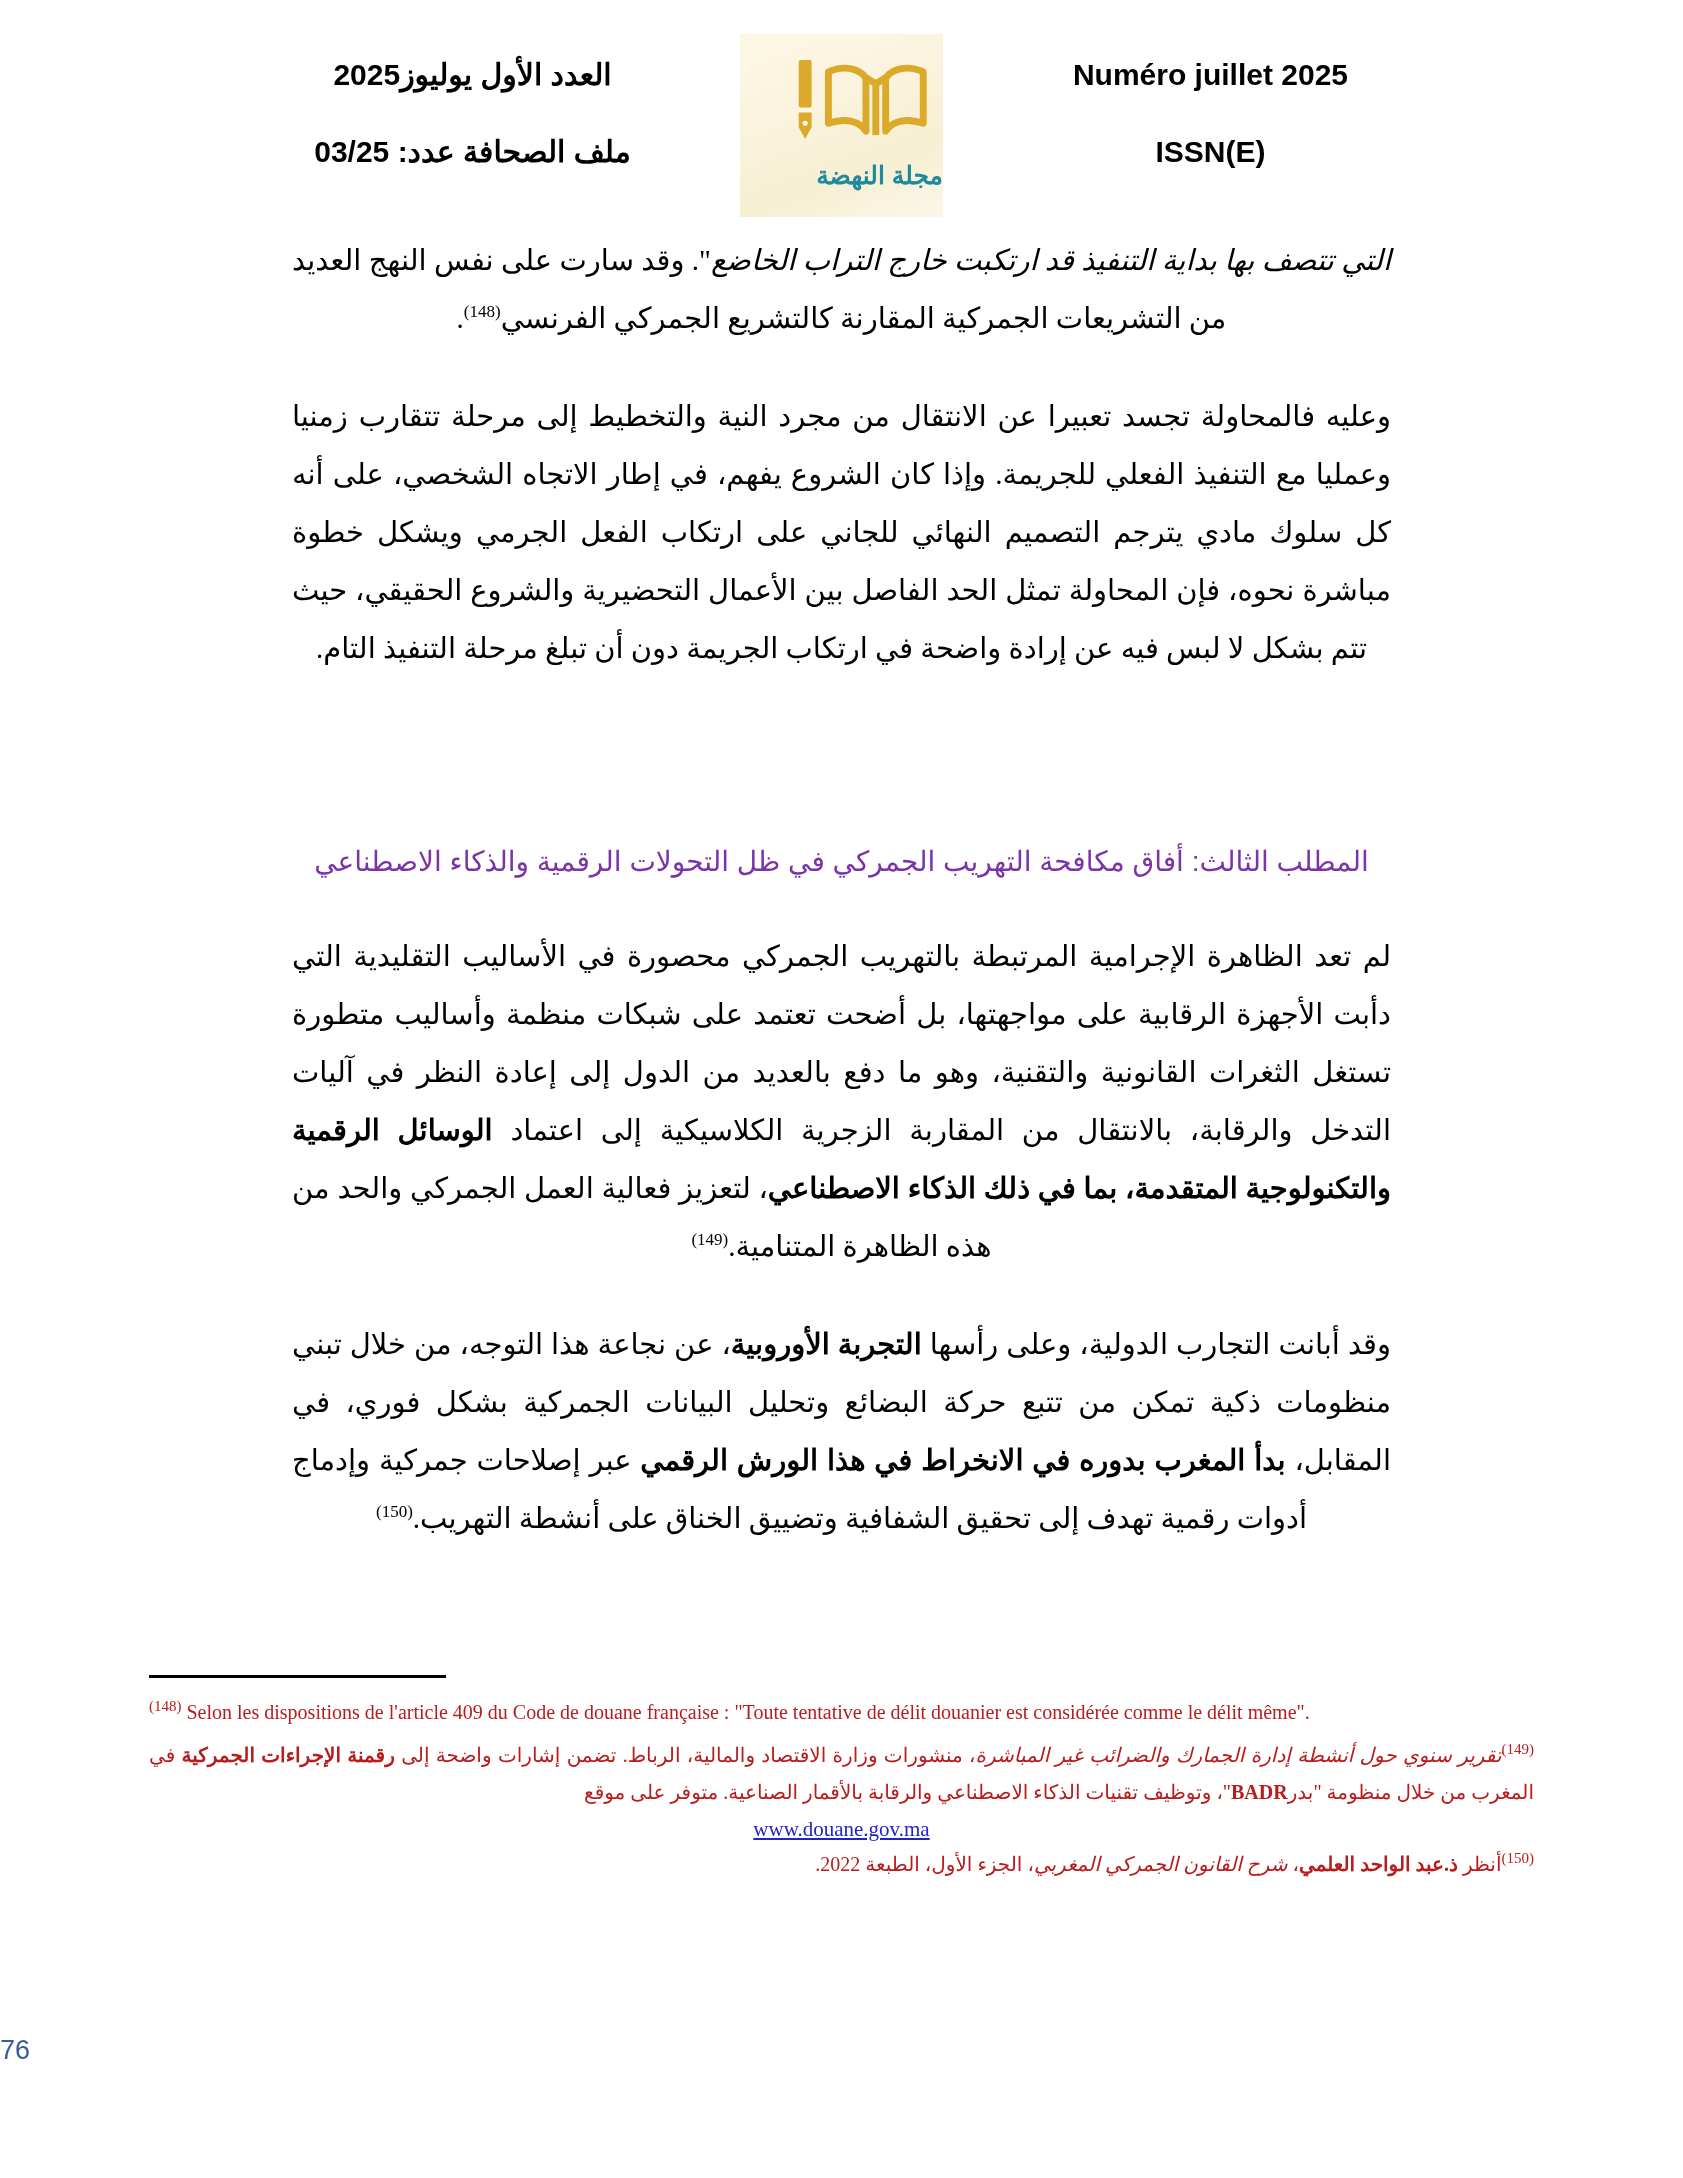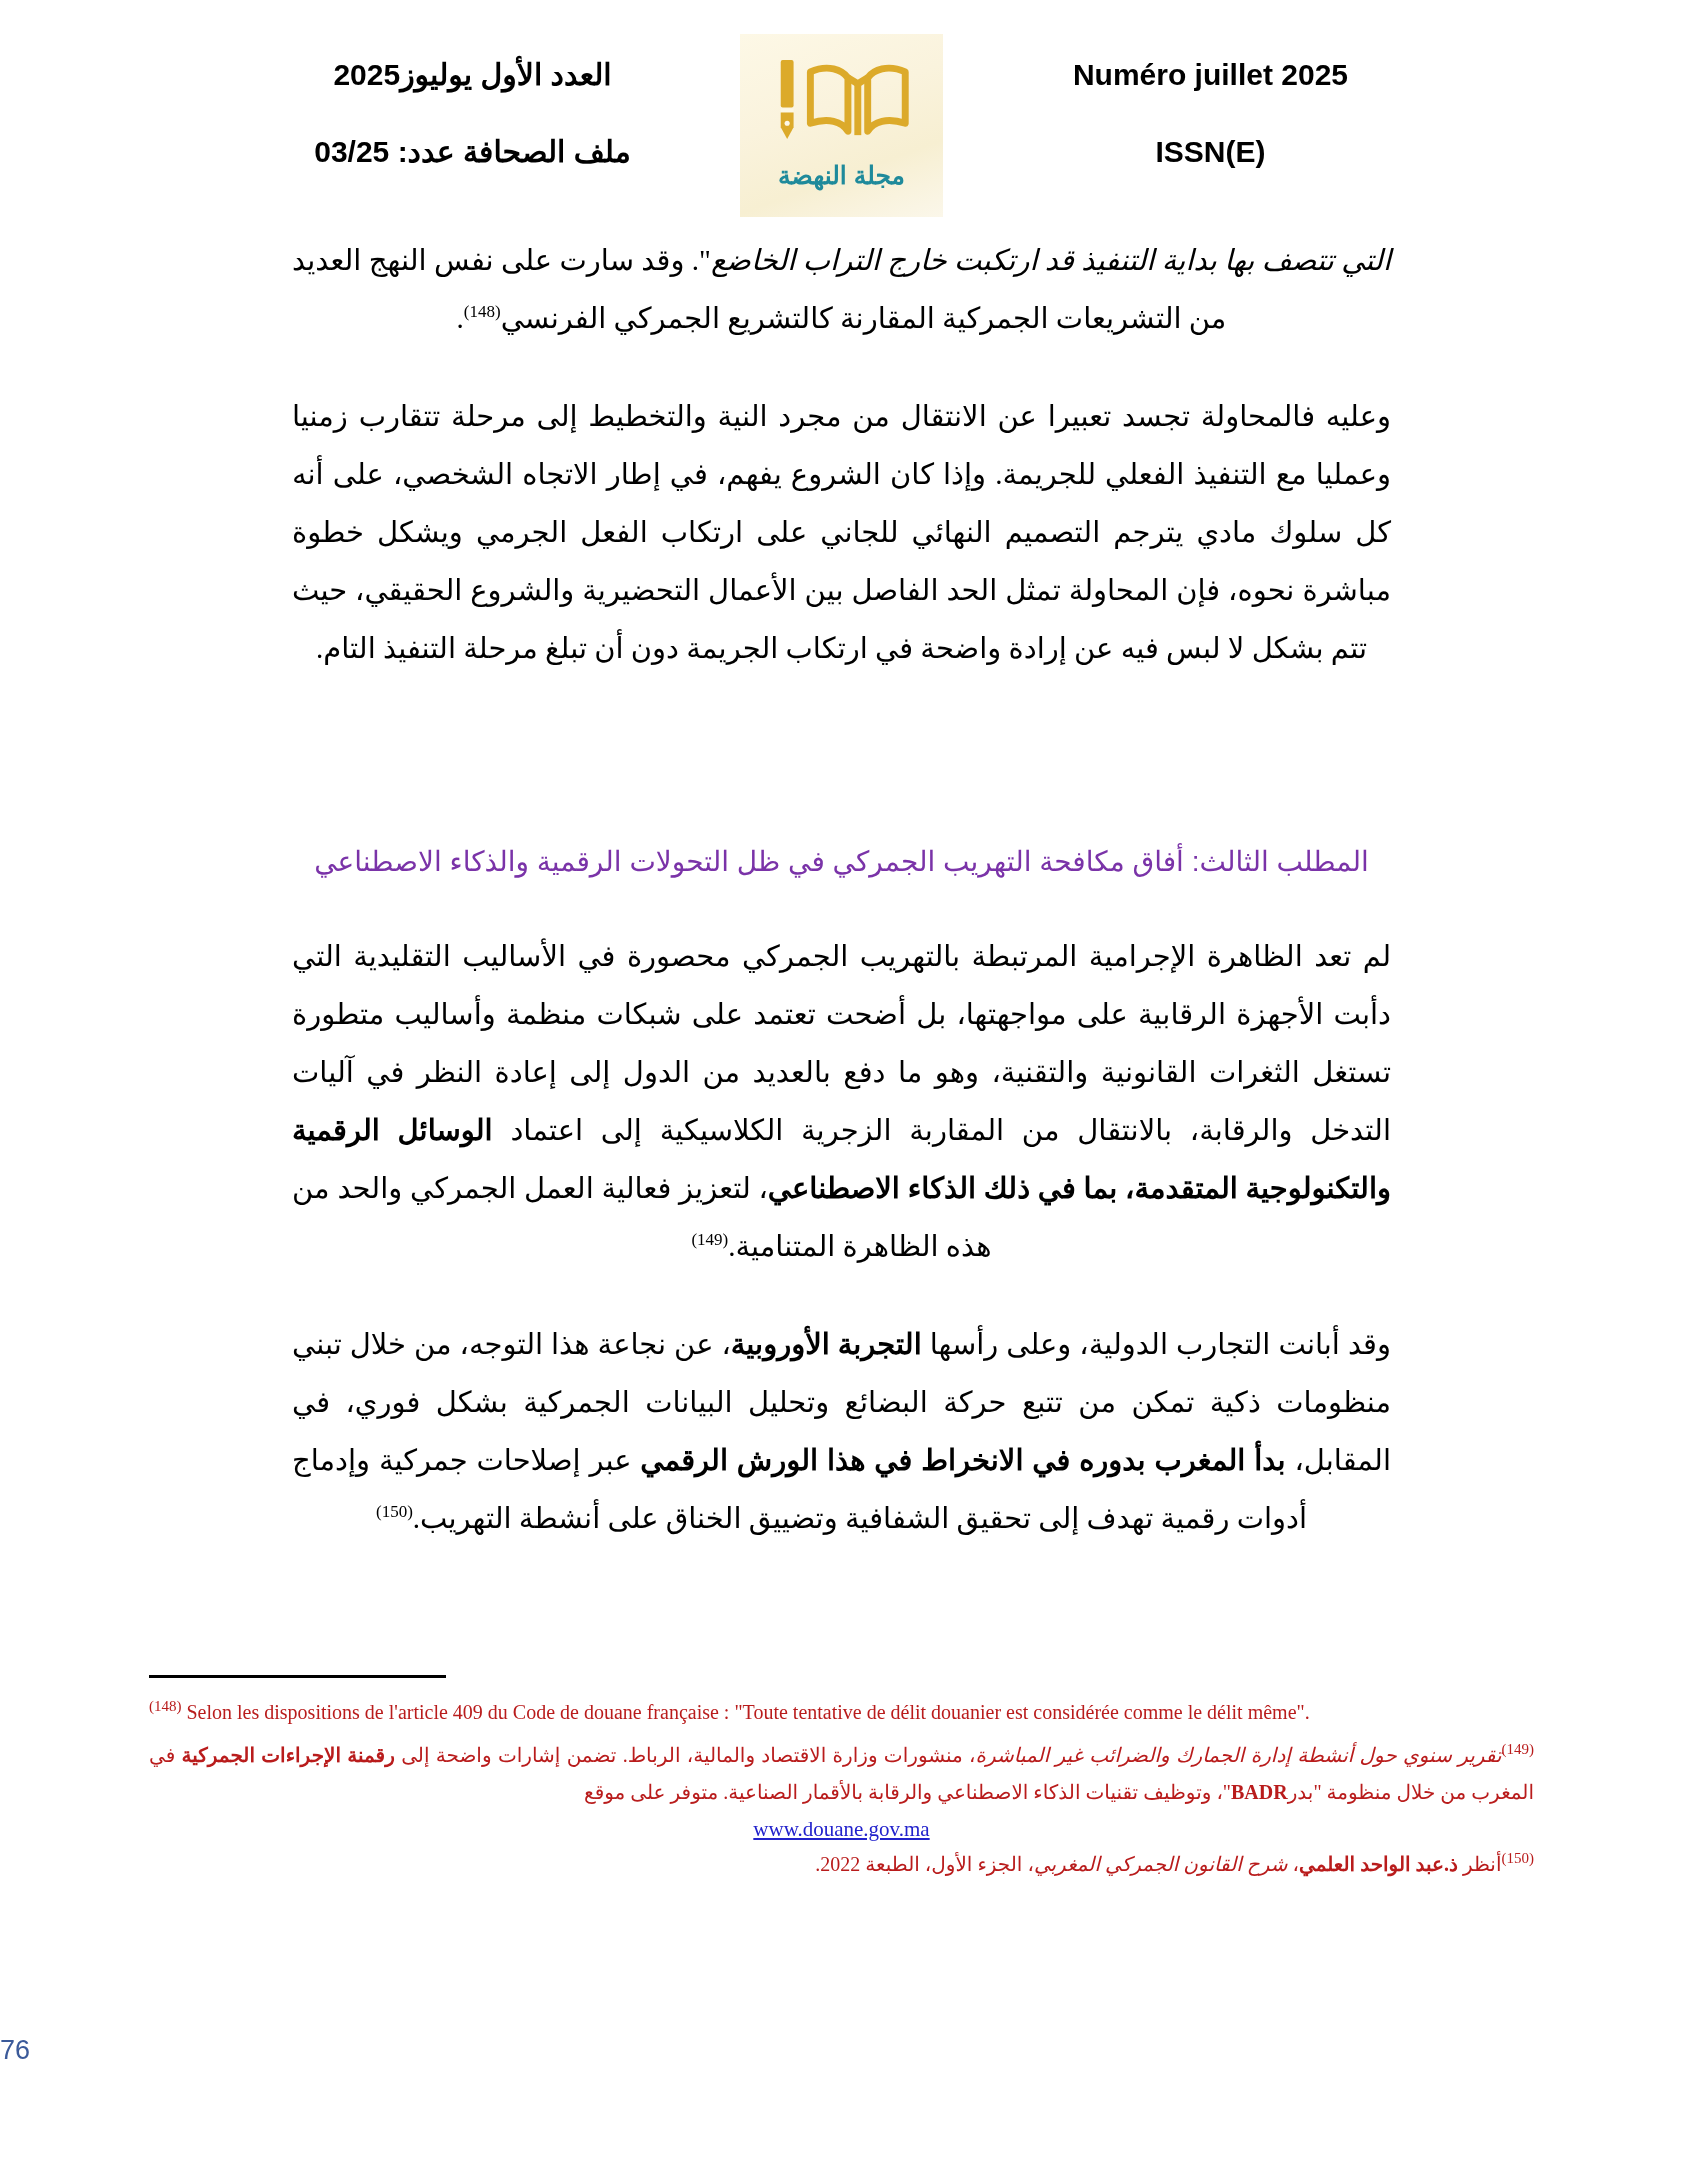--- a/index.html
+++ b/index.html
@@ -41,21 +41,20 @@
   }
 
   
   .logo-wrap {
     width:203px;
     min-width:203px;
     height:183px;
     background:linear-gradient(160deg,#fdf8e6 0%,#faf3dd 40%,#f7efd2 70%,#fbf7ea 100%);
     display:flex;
     flex-direction:column;
-    align-items:center;
     justify-content:flex-start;
     padding-top:16px;
     position:relative;
   }
   .logo-art { width:166px; height:111px; display:block; }
   .logo-text {
     margin-top:2px;
     font-family:"Liberation Sans", sans-serif;
     font-weight:bold;
     font-size:25px;

